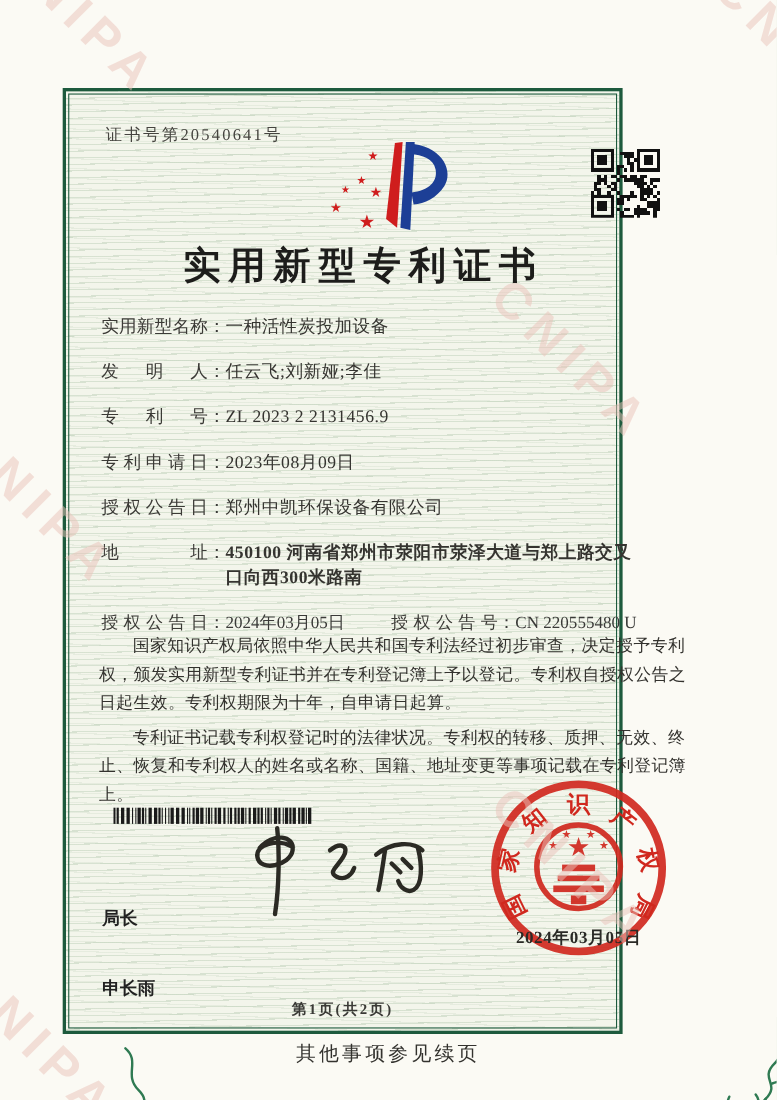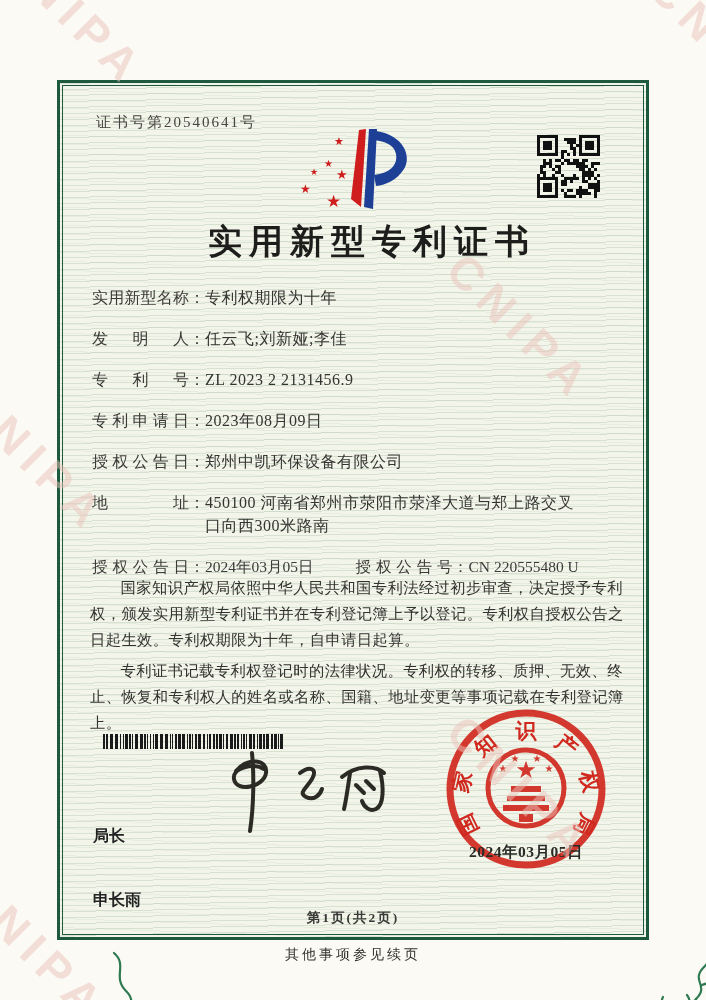--- a/index.html
+++ b/index.html
@@ -21,21 +21,21 @@
     color:#eac3ba;
     opacity:.5;
     transform:rotate(45deg);
     z-index:2;
     white-space:nowrap;
     user-select:none;
   }
   .frame {
     position:absolute;
     left:57px; top:80px;
-    width:592px; height:860px;
+    width:509px; height:860px;
     border:3px solid #1d5a3d;
     background:
       repeating-linear-gradient(179deg, rgba(170,194,166,.38) 0 1px, rgba(170,194,166,0) 1px 6px),
       repeating-linear-gradient(2deg, rgba(170,194,166,.18) 0 1px, rgba(170,194,166,0) 1px 9px),
       #f3f5eb;
     z-index:1;
   }
   .frame::before {
     content:"";
     position:absolute; inset:2px;
@@ -76,21 +76,21 @@
   .signer div { font-size:16px; font-weight:bold; color:#222; line-height:30px;margin-top:34px; }
   .signature { position:absolute; left:148px; top:660px; z-index:5; }
   .seal { position:absolute; left:381px; top:621px; z-index:5; }
   .seal-ring-char {
     fill:#d0281e; font-size:21px; font-weight:bold;
     text-anchor:middle; font-family:"Liberation Serif","DejaVu Serif",serif;
   }
   .page-info { position:absolute; left:0; top:826px; width:100%; text-align:center;
     font-size:13.5px; letter-spacing:2px; color:#3a3a36; z-index:4;font-weight:bold; }
   .footer-note { position:absolute; left:0; top:946px; width:100%; text-align:center;
-    font-size:14px; letter-spacing:3px; color:#33322e; z-index:4; }
+    font-size:18px; letter-spacing:3px; color:#33322e; z-index:4; }
   .ornament { position:absolute; z-index:6; }
   .orn-left { left:38px; top:868px; }
   .orn-right { left:572px; top:844px; }
 </style>
 </head>
 <body>
 
 <div class="watermark" style="left:-20px; top:-14px;">CNIPA</div>
 <div class="watermark" style="left:630px; top:18px;">CNIPA</div>
 <div class="watermark" style="left:428px; top:300px;">CNIPA</div>
@@ -338,21 +338,21 @@
       <rect x="14" y="20" width="1" height="1" fill="#111"></rect>
       <rect x="19" y="20" width="1" height="1" fill="#111"></rect>
     </svg>
 
   <div class="title">实用新型专利证书</div>
 
   <div class="fields">
     <div class="field-row">
       <span class="field-label">实用新型名称</span>
         <span class="field-colon">：</span>
-        <span class="field-value">专利权期限为十年</span>
+        <span class="field-value">一种活性炭投加设备</span>
     </div>
     <div class="field-row">
       <span class="field-label">发明人</span>
         <span class="field-colon">：</span>
         <span class="field-value">任云飞;刘新娅;李佳</span>
     </div>
     <div class="field-row">
       <span class="field-label">专利号</span>
         <span class="field-colon">：</span>
         <span class="field-value">ZL 2023 2 2131456.9</span>
@@ -363,21 +363,21 @@
         <span class="field-value">2023年08月09日</span>
     </div>
     <div class="field-row">
       <span class="field-label">授权公告日</span>
         <span class="field-colon">：</span>
         <span class="field-value">郑州中凯环保设备有限公司</span>
     </div>
     <div class="field-row">
       <span class="field-label">地址</span>
         <span class="field-colon">：</span>
-        <span class="field-value" style="max-width:372px;">450100 河南省郑州市荥阳市荥泽大道与郑上路交叉口向西300米路南</span>
+        <span class="field-value" style="max-width:372px;font-weight:bold;">450100 河南省郑州市荥阳市荥泽大道与郑上路交叉口向西300米路南</span>
     </div>
     <div class="grant-row">
       <div class="grant-pair">
         <span class="field-label">授权公告日</span>
           <span class="field-colon">：</span>
           <span>2024年03月05日</span>
       </div>
       <div class="grant-pair second">
         <span class="field-label">授权公告号</span>
           <span class="field-colon">：</span>

